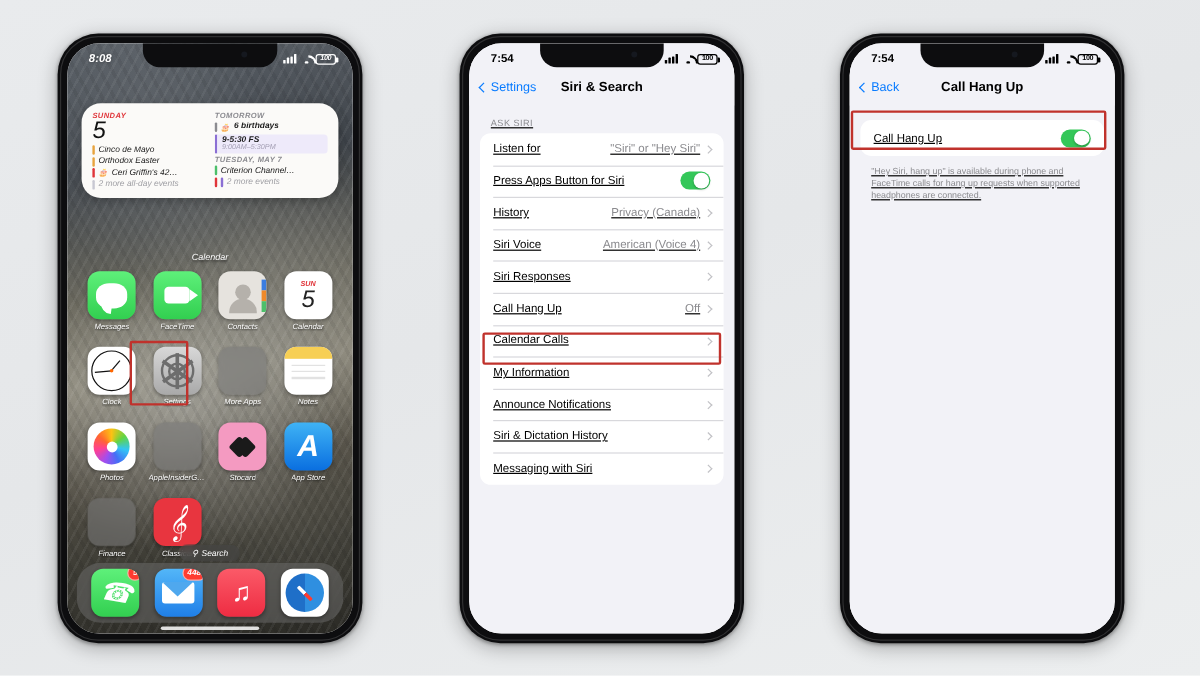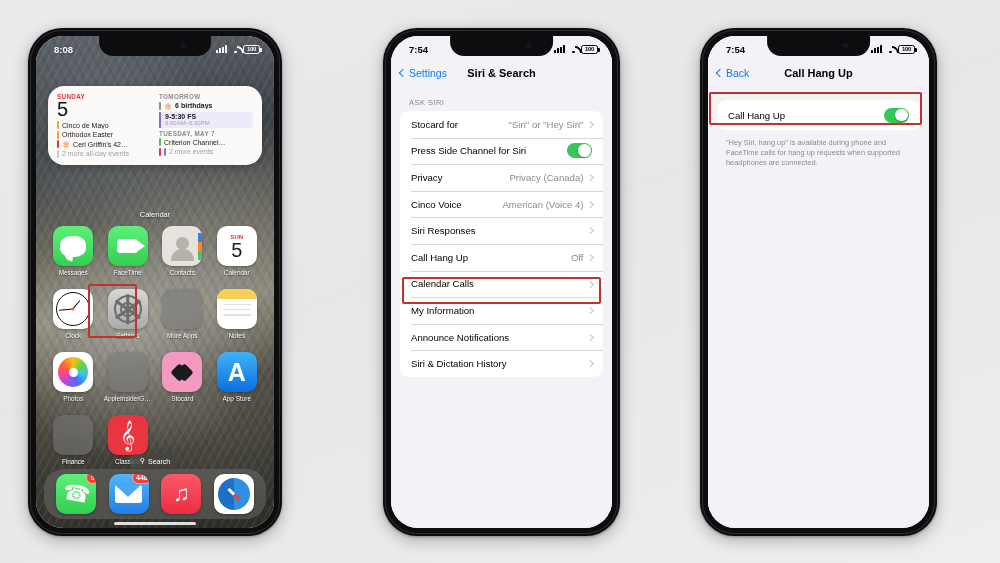--- a/index.html
+++ b/index.html
@@ -79,21 +79,21 @@
     width:17px;height:9px;border:1px solid currentColor;border-radius:2.5px;
     position:relative; display:flex; align-items:center; justify-content:center;
     font-size:6px; font-weight:bold; letter-spacing:-.3px;
   }
   .batt::after{
     content:""; position:absolute; right:-2.5px; top:2.5px;
     width:1.5px;height:3.5px;background:currentColor;border-radius:0 1px 1px 0;
   }
 
   
-  #phone1{ left:28px; top:28px; width:254px; height:508px; }
+  #phone1{ left:48px; top:28px; width:254px; height:508px;font-style:italic; }
   .wallpaper{
     position:absolute; inset:0;
     background:
       radial-gradient(ellipse 60% 30% at 30% 18%, rgba(120,125,130,.55), transparent 70%),
       radial-gradient(ellipse 70% 40% at 70% 45%, rgba(150,150,145,.42), transparent 70%),
       radial-gradient(ellipse 80% 35% at 40% 62%, rgba(190,190,185,.5), transparent 70%),
       radial-gradient(ellipse 60% 28% at 75% 78%, rgba(90,88,80,.5), transparent 70%),
       linear-gradient(172deg,#5c6269 0%,#3f444a 22%,#6d6b60 42%,#8e8a7c 55%,#565248 70%,#3b3a33 85%,#2c2b26 100%);
   }
   .wallpaper::after{
@@ -215,20 +215,21 @@
     width:6px;height:6px;border-left:1.8px solid #0a7cff;border-bottom:1.8px solid #0a7cff;
     transform:rotate(45deg); display:inline-block; margin-right:2px;
   }
   .navtitle{
     position:absolute; left:0; right:0; text-align:center;
     font-size:11px; font-weight:bold; color:#000;
   }
   .content{
     position:absolute; top:52px; left:0; right:0; bottom:0;
     overflow:hidden;
+    text-decoration:underline;
   }
   .grouphdr{
     font-size:7.6px; color:#8b8b8f; letter-spacing:.4px;
     padding:10px 18px 4px 18px; text-transform:uppercase;
   }
   .card{
     background:#fff; margin:0 9px; border-radius:9px; overflow:hidden;
   }
   .row{
     display:flex; align-items:center; min-height:26.6px;
@@ -551,41 +552,41 @@
         <span>Settings</span>
       </div>
       <div class="navtitle">Siri &amp; Search</div>
     </div>
 
     <div class="content">
       <div class="grouphdr">ASK SIRI</div>
       <div class="card">
 
         <div class="row">
-          <span class="label">Stocard for</span>
+          <span class="label">Listen for</span>
           <span class="value">"Siri" or "Hey Siri"</span>
           <span class="chev-r"></span>
         </div>
 
         <div class="row">
-          <span class="label">Press Side Channel for Siri</span>
+          <span class="label">Press Apps Button for Siri</span>
           <span class="toggle">
               <span class="knob"></span>
             </span>
         </div>
 
 
         <div class="row">
-          <span class="label">Privacy</span>
+          <span class="label">History</span>
           <span class="value">Privacy (Canada)</span>
           <span class="chev-r"></span>
         </div>
 
         <div class="row">
-          <span class="label">Cinco Voice</span>
+          <span class="label">Siri Voice</span>
           <span class="value">American (Voice 4)</span>
           <span class="chev-r"></span>
         </div>
 
         <div class="row">
           <span class="label">Siri Responses</span>
           <span class="chev-r"></span>
         </div>
 
         <div class="row">
@@ -607,20 +608,24 @@
         <div class="row">
           <span class="label">Announce Notifications</span>
           <span class="chev-r"></span>
         </div>
 
         <div class="row">
           <span class="label">Siri &amp; Dictation History</span>
           <span class="chev-r"></span>
         </div>
 
+        <div class="row">
+          <span class="label">Messaging with Siri</span>
+          <span class="chev-r"></span>
+        </div>
 
       </div>
 
     </div>
   </div>
 </div>
 <div class="hl" id="hl-callhangup"></div>
 
 <div class="phone" id="phone3">
   <div class="screen">

